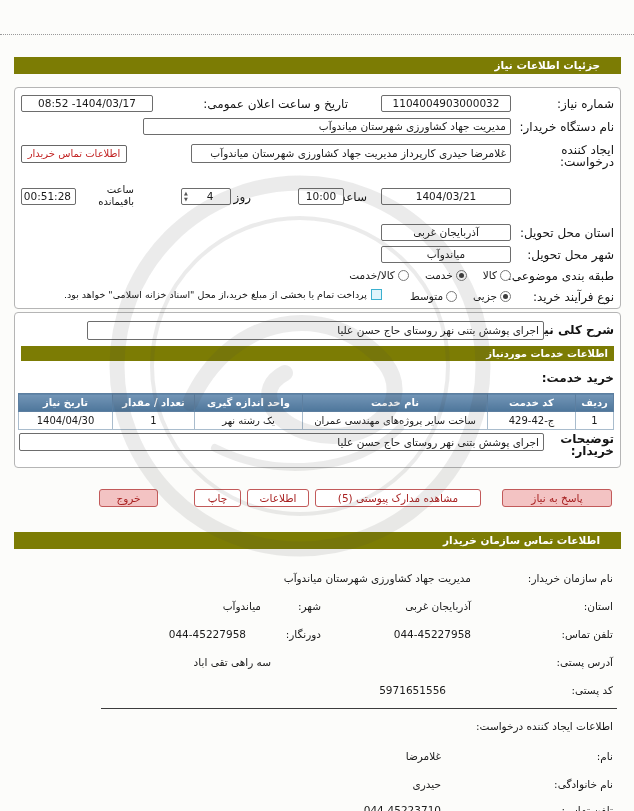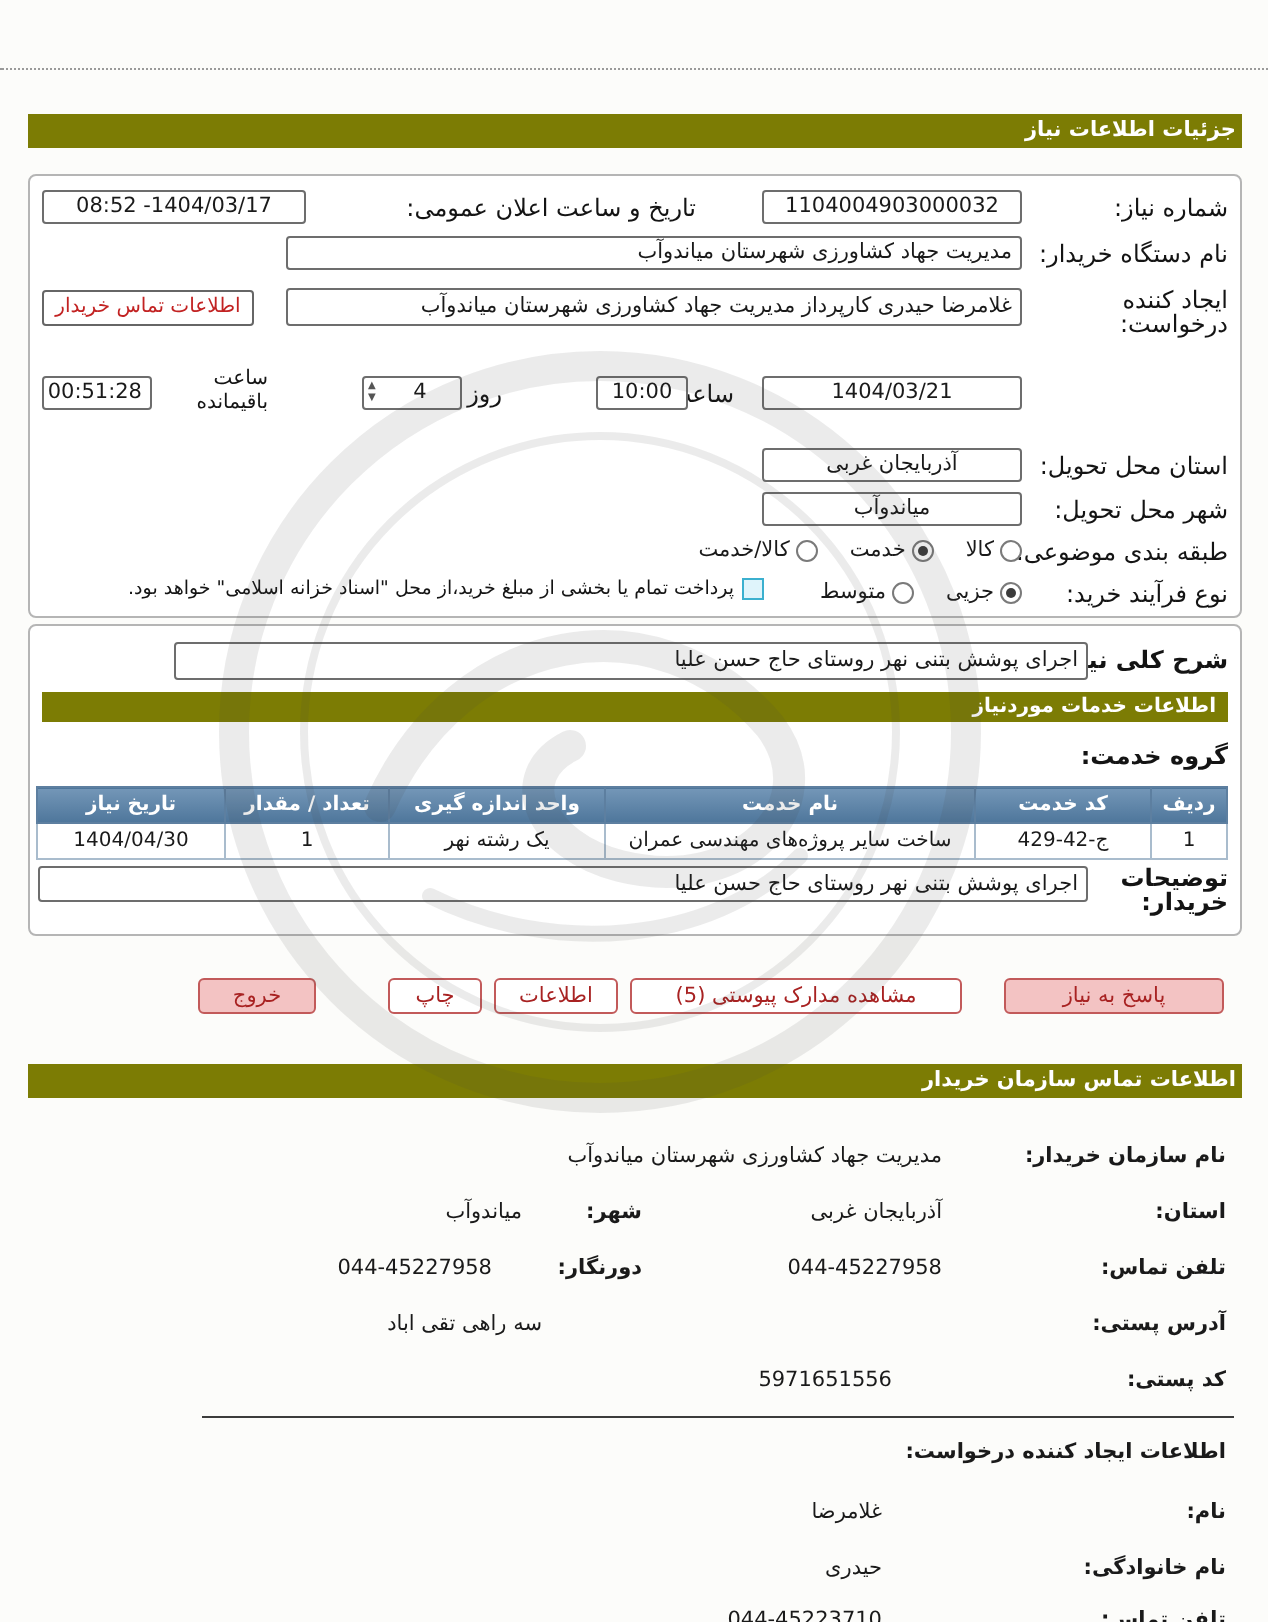--- a/index.html
+++ b/index.html
@@ -6,21 +6,21 @@
   html,body{width:634px;height:811px}
   body{
     position:relative;background:#fcfcfa;color:#1a1a1a;
     font-family:"DejaVu Sans",sans-serif;font-size:10.5px;
     direction:rtl;overflow:hidden;
   }
   .dotted{position:absolute;left:0;right:0;top:34px;border-top:1px dotted #9a9a9a}
   .bar{
     position:absolute;left:14px;width:607px;height:17px;
     background:#7c7c04;color:#fff;font-weight:bold;font-size:10.5px;
-    line-height:17px;padding-right:3px;
+    line-height:17px;padding-right:21px;
   }
   .panel{position:absolute;left:14px;width:607px;background:#fff;border:1px solid #b5b5b5;border-radius:4px}
   .lbl{position:absolute;font-size:12px;color:#141414;white-space:nowrap;text-align:right;line-height:12px}
   .lbl.wrap{white-space:normal}
   .bold{font-weight:bold}
   .ibox{
     position:absolute;height:17px;line-height:15px;background:#fff;
     border:1px solid #6d6d6d;border-radius:2px;padding:0 4px;
     font-size:10.5px;overflow:hidden;white-space:nowrap;
   }
@@ -46,21 +46,21 @@
     cursor:pointer;font-family:inherit;white-space:nowrap;
   }
   .abtn.pink{background:#f3c3c3}
   table.svc{position:absolute;right:6px;top:80px;width:595px;border-collapse:collapse;table-layout:fixed;font-size:10px}
   table.svc th{
     background:linear-gradient(180deg,#7396b7,#4e769b);color:#fff;font-weight:bold;
     border:1px solid #5d7fa0;height:18px;padding:0 2px;white-space:nowrap;overflow:hidden;
   }
   table.svc td{border:1px solid #a9bccd;background:#fff;height:18px;text-align:center;padding:0 2px;white-space:nowrap;overflow:hidden}
   .contact{position:absolute;left:14px;top:558px;width:607px;height:253px}
-  .cl{position:absolute;font-weight:bold;white-space:nowrap;font-size:10.5px}
+  .cl{position:absolute;font-weight:normal;white-space:nowrap;font-size:10.5px}
   .cv{position:absolute;white-space:nowrap;font-size:10.5px}
   .divider{position:absolute;border-top:1px solid #3c3c3c}
   .spin{position:absolute;left:2px;top:1px;display:flex;flex-direction:column;font-size:5px;line-height:6px;color:#555}
   .wm{position:absolute;left:95px;top:148px;width:420px;height:440px;opacity:0.10;z-index:40;pointer-events:none}
 </style>
 </head>
 <body>
 
 <div class="dotted"></div>
 
@@ -70,21 +70,21 @@
 
   <span class="lbl" style="right:6px;top:10px">شماره نیاز:</span>
   <div class="ibox center" style="right:109px;width:130px;top:7px" dir="ltr">1104004903000032</div>
   <span class="lbl" style="right:272px;top:10px">تاریخ و ساعت اعلان عمومی:</span>
   <div class="ibox center" style="left:6px;width:132px;top:7px" dir="ltr">08:52 -1404/03/17</div>
 
   <span class="lbl" style="right:6px;top:33px">نام دستگاه خریدار:</span>
   <div class="ibox tr" style="right:109px;width:368px;top:30px">مدیریت جهاد کشاورزی  شهرستان میاندوآب</div>
 
   <span class="lbl wrap" style="right:6px;top:56px;width:92px">ایجاد کننده درخواست:</span>
-  <div class="ibox tr" style="right:109px;width:368px;top:56px;height:19px;line-height:17px">غلامرضا حیدری کارپرداز مدیریت جهاد کشاورزی  شهرستان میاندوآب</div>
+  <div class="ibox tr" style="right:109px;width:320px;top:56px;height:19px;line-height:17px">غلامرضا حیدری کارپرداز مدیریت جهاد کشاورزی  شهرستان میاندوآب</div>
   <button class="cbtn" style="left:6px;top:57px;width:106px">اطلاعات تماس خریدار</button>
 
   <div class="ibox center" style="right:109px;width:130px;top:100px">1404/03/21</div>
   <span class="lbl" style="right:253px;top:103px">ساعت</span>
   <div class="ibox center" style="right:276px;width:46px;top:100px">10:00</div>
   <span class="lbl" style="right:369px;top:103px">روز</span>
   <div class="ibox center" style="right:389px;width:50px;top:100px;padding-left:12px">
     <span>4</span>
     <span class="spin">
         <span>▲</span>
@@ -132,21 +132,21 @@
     <span class="note">پرداخت تمام یا بخشی از مبلغ خرید،از محل "اسناد خزانه اسلامی" خواهد بود.</span>
   </div>
 </div>
 
 <div class="panel" style="top:312px;height:156px">
   <span class="lbl bold" style="right:6px;top:11px">شرح کلی نیاز:</span>
   <div class="ibox tr" style="right:76px;width:457px;top:8px;height:19px;line-height:17px">اجرای پوشش بتنی نهر روستای حاج حسن علیا</div>
 
   <div class="innerbar" style="top:33px">اطلاعات خدمات موردنیاز</div>
 
-  <span class="lbl bold" style="right:6px;top:59px">گروه خدمت:</span>
+  <span class="lbl bold" style="right:6px;top:59px">خرید خدمت:</span>
 
   <table class="svc">
     <colgroup>
       <col style="width:38px">
         <col style="width:88px">
         <col style="width:185px">
       <col style="width:108px">
         <col style="width:82px">
         <col style="width:94px">
     </colgroup>

